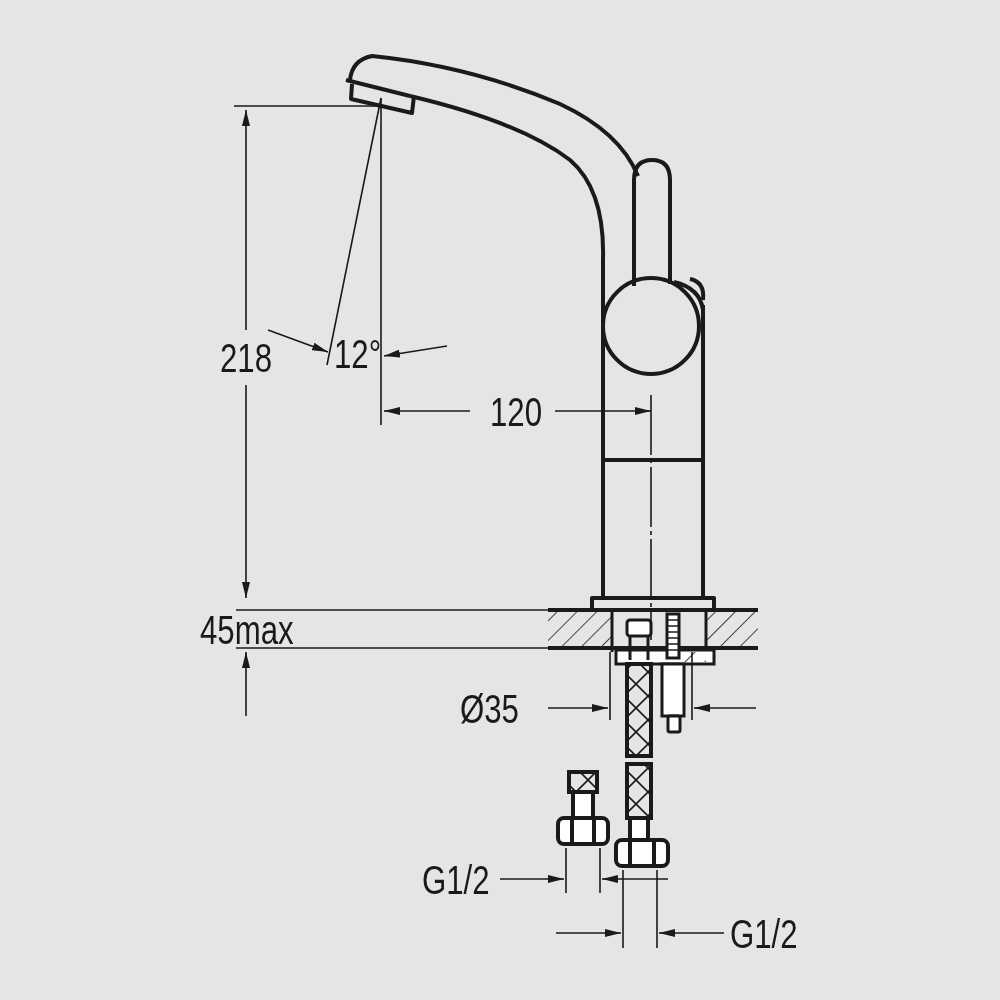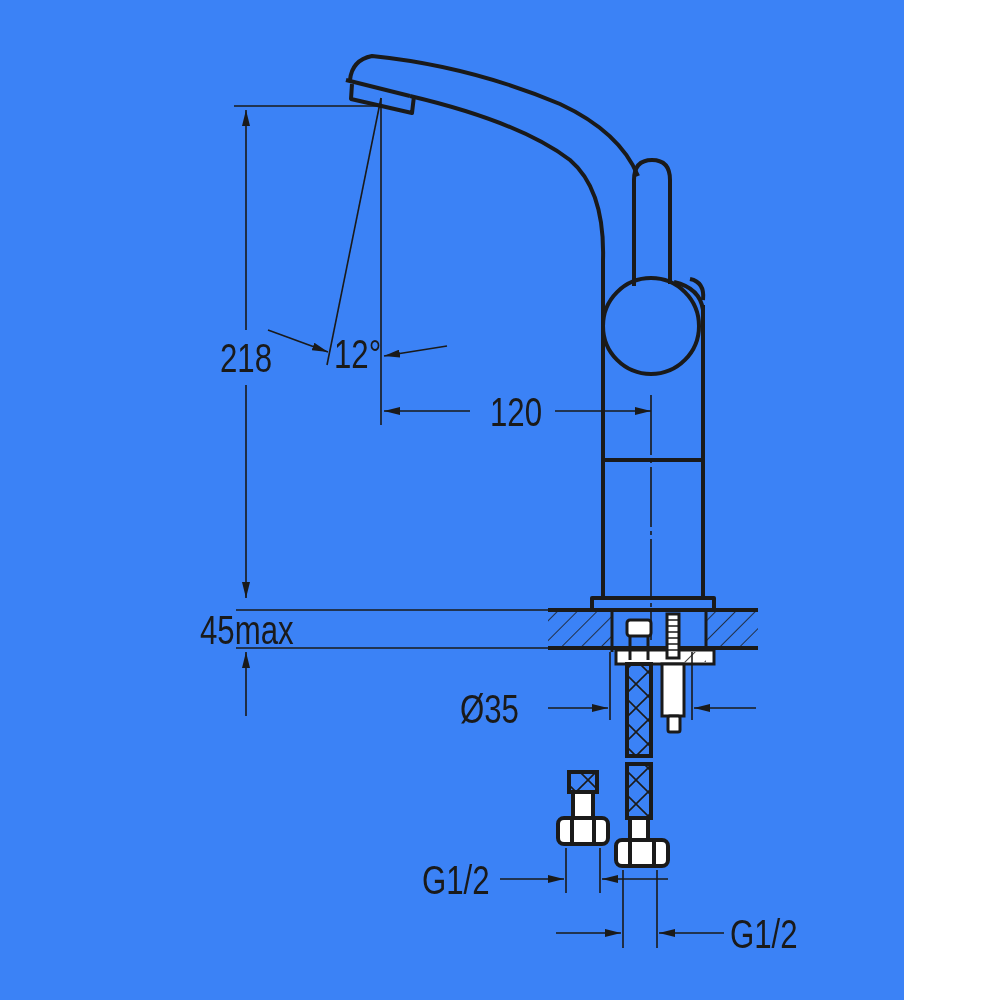--- a/index.html
+++ b/index.html
@@ -1,16 +1,16 @@
 <!DOCTYPE html>
 <html><head>
 <meta charset="utf-8">
 <style>
   html, body { margin: 0; padding: 0; background: #ffffff; }
-  .canvas { position: relative; width: 904px; height: 1000px; background: #3b82f6; overflow: hidden; }
+  .canvas { position: relative; width: 1000px; height: 1000px; background: #e5e5e5; overflow: hidden; }
   svg { position: absolute; left: 0; top: 0; }
   .dim-label {
     position: absolute;
     font-family: "Liberation Sans", "DejaVu Sans", sans-serif;
     font-size: 40px;
     color: #1a1a1a;
     line-height: 1;
     transform: scaleX(0.78);
     transform-origin: left top;
     white-space: nowrap;

